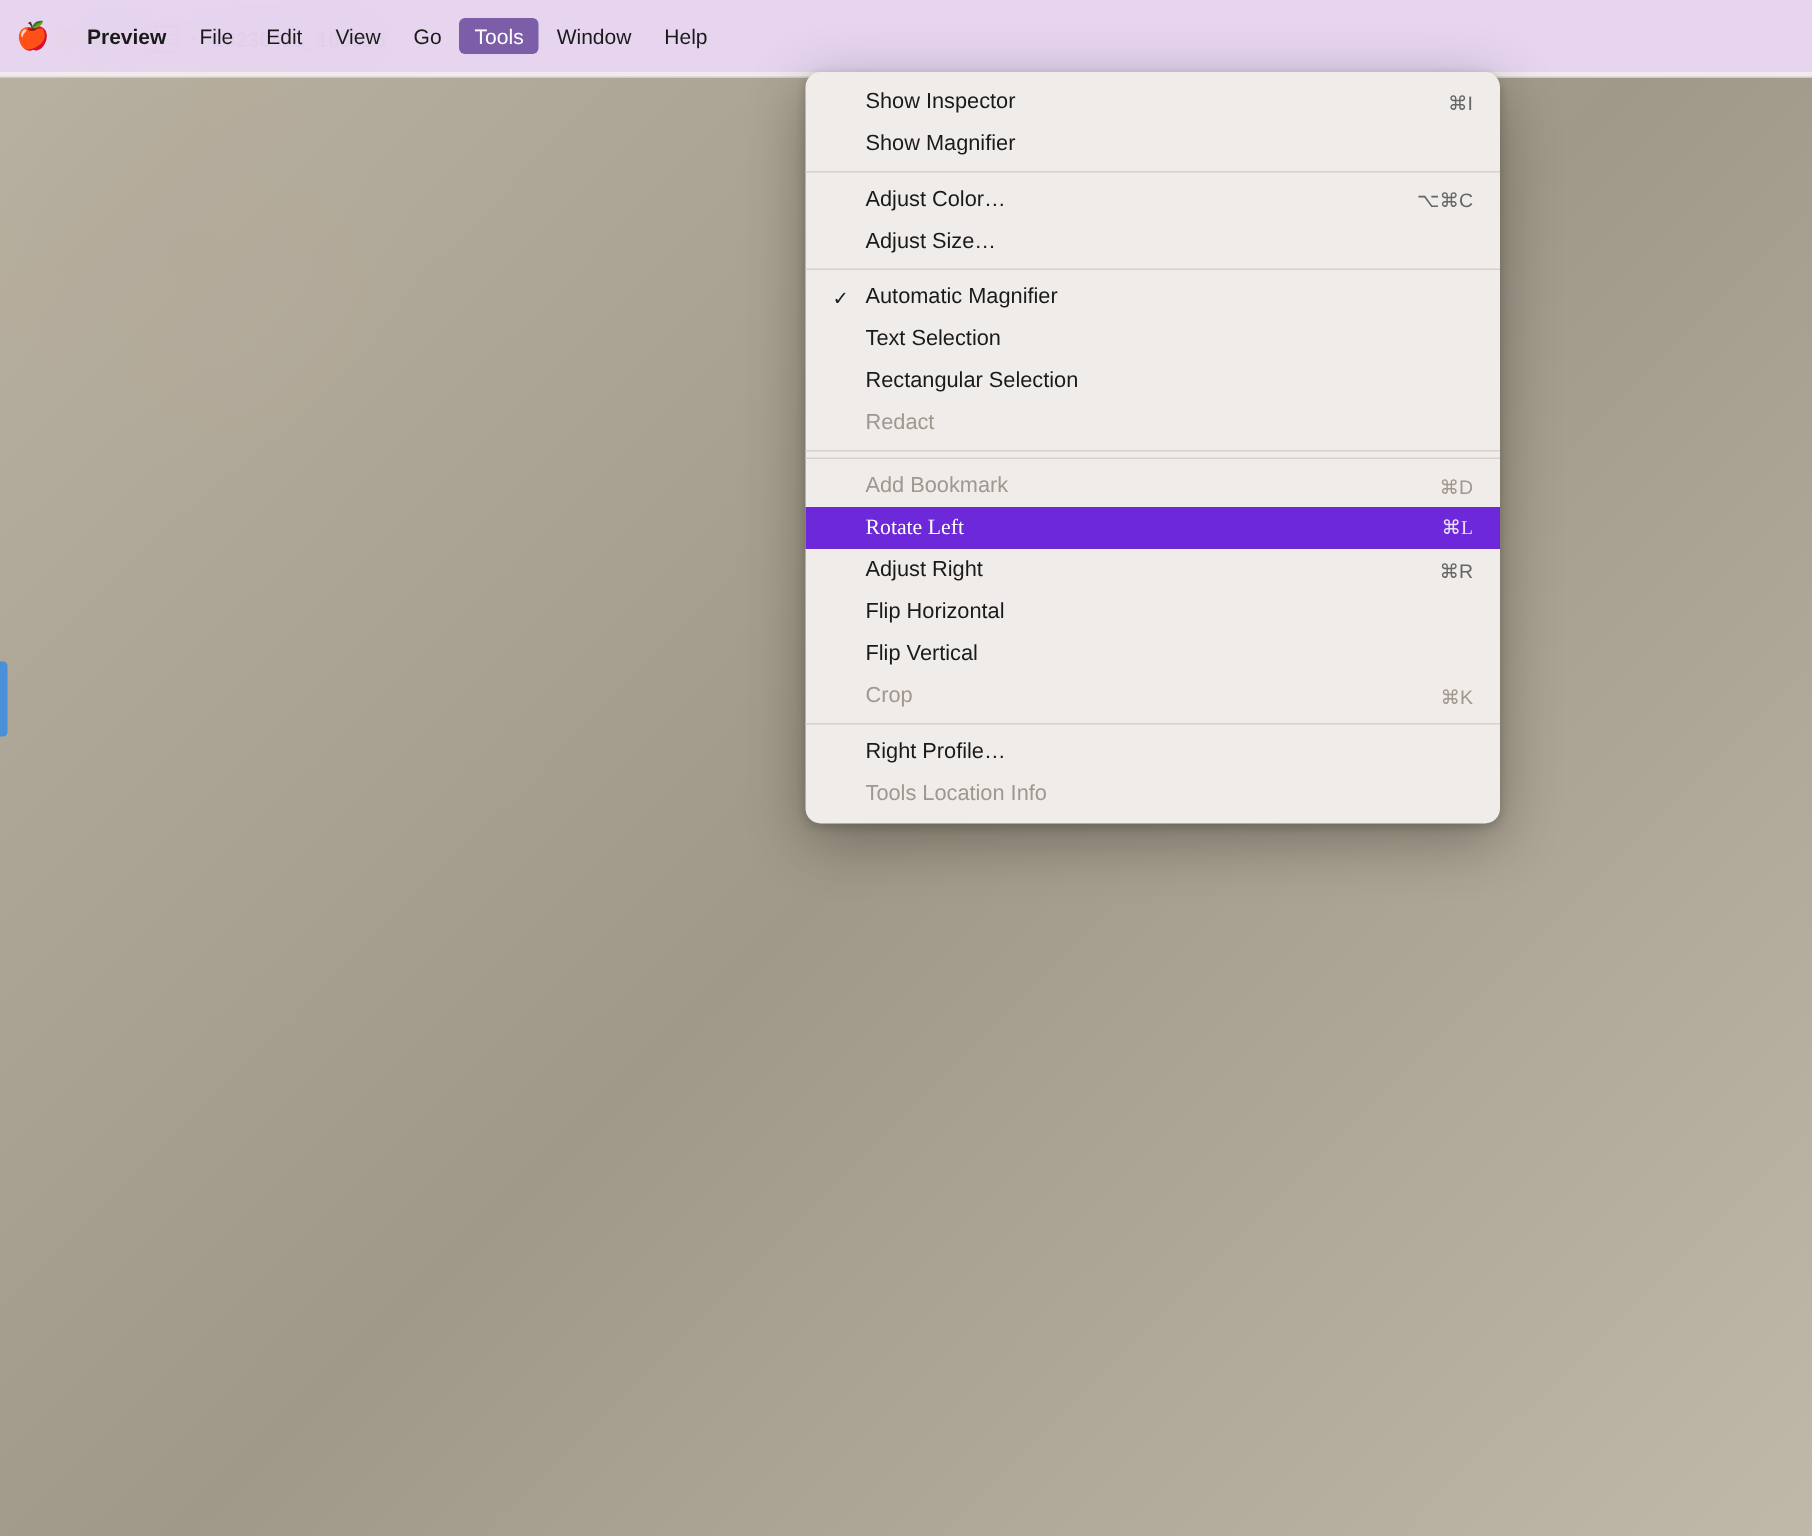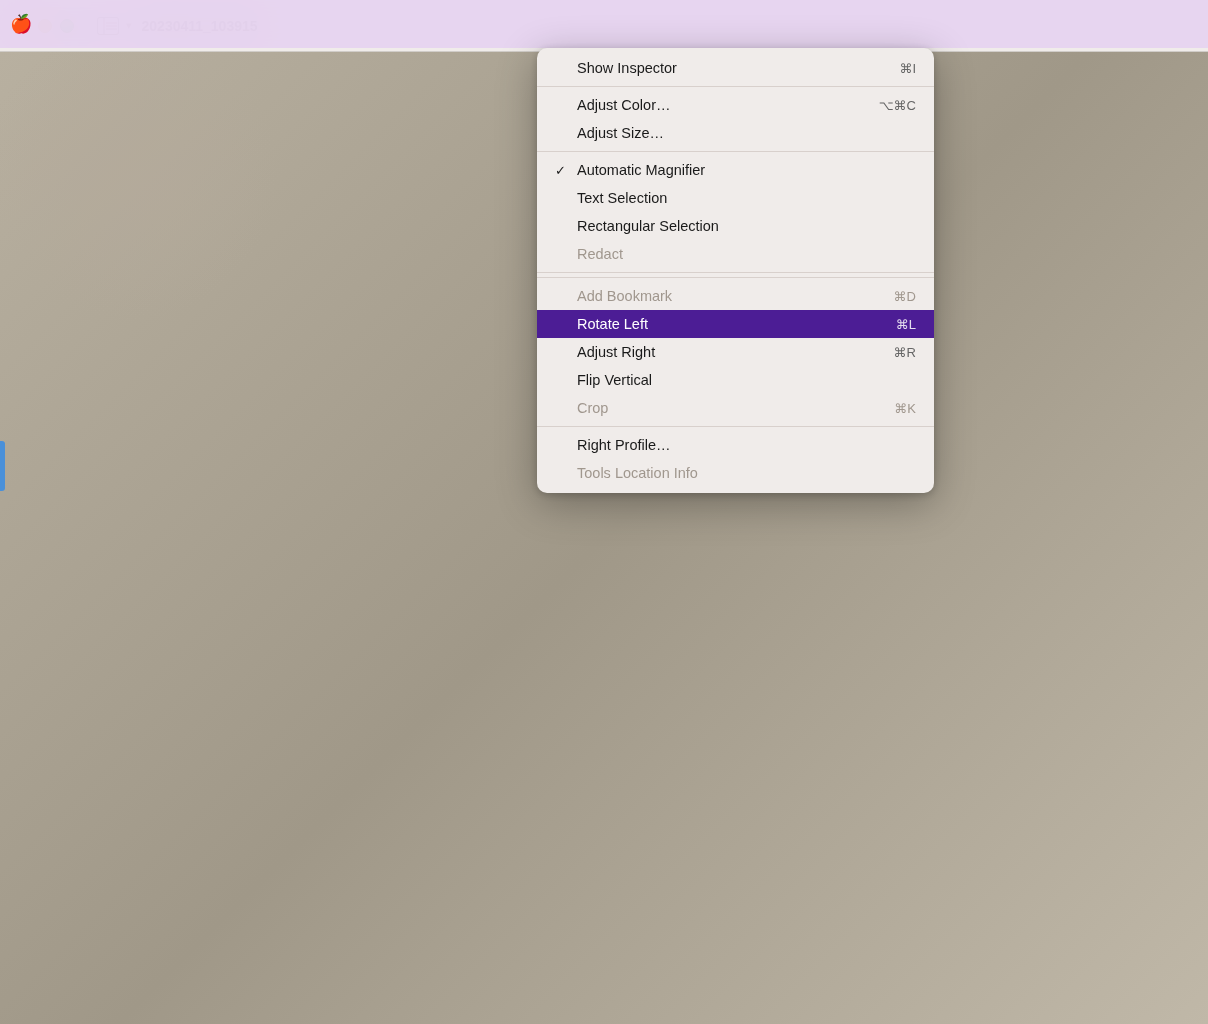--- a/index.html
+++ b/index.html
@@ -154,42 +154,43 @@
       height: 50px;
       background: #4a90d9;
       border-radius: 0 3px 3px 0;
     }
 
     
     .dropdown-menu {
       position: absolute;
       top: 48px;
       left: 537px;
-      width: 397px;
+      width: 463px;
       background: #f0ecea;
       border-radius: 10px;
       box-shadow: 0 10px 40px rgba(0,0,0,0.3), 0 2px 8px rgba(0,0,0,0.2);
       padding: 6px 0;
       z-index: 200;
     }
 
     .menu-item {
       display: flex;
       align-items: center;
       justify-content: space-between;
       padding: 5px 18px;
       font-size: 14.5px;
       color: #1a1a1a;
       cursor: pointer;
       min-height: 28px;
     }
 
     .menu-item.highlighted {
-      background: #4c1d95;
+      background: #6d28d9;
       color: white;
+      font-family: Liberation Serif, serif;
     }
 
     .menu-item.disabled {
       color: #a0978e;
       cursor: default;
       text-align: right;
     }
 
     .menu-item-left {
       display: flex;
@@ -228,20 +229,30 @@
       background: #d8d0cc;
       margin: 4px 0;
     }
   </style>
 </head>
 <body>
 
 <div class="menubar">
   <div class="menubar-apple">
     <span>🍎</span>
+  </div>
+  <div class="menubar-items">
+    <div class="menubar-item app-name">Preview</div>
+    <div class="menubar-item">File</div>
+    <div class="menubar-item">Edit</div>
+    <div class="menubar-item">View</div>
+    <div class="menubar-item">Go</div>
+    <div class="menubar-item active">Tools</div>
+    <div class="menubar-item">Window</div>
+    <div class="menubar-item">Help</div>
   </div>
 </div>
 
 <div class="window">
   <div class="window-titlebar">
     <div class="traffic-lights">
       <div class="traffic-light close"></div>
       <div class="traffic-light minimize"></div>
       <div class="traffic-light maximize"></div>
     </div>
@@ -265,20 +276,27 @@
 <div class="dropdown-menu">
 
   <div class="menu-item">
     <div class="menu-item-left">
       <span class="menu-item-check"></span>
       <span class="menu-item-label">Show Inspector</span>
     </div>
     <span class="menu-item-shortcut">⌘I</span>
   </div>
 
+  <div class="menu-item">
+    <div class="menu-item-left">
+      <span class="menu-item-check"></span>
+      <span class="menu-item-label">Show Magnifier</span>
+    </div>
+    <span class="menu-item-shortcut"></span>
+  </div>
 
   <div class="menu-separator"></div>
 
   <div class="menu-item">
     <div class="menu-item-left">
       <span class="menu-item-check"></span>
       <span class="menu-item-label">Adjust Color…</span>
     </div>
     <span class="menu-item-shortcut">⌥⌘C</span>
   </div>
@@ -347,20 +365,27 @@
   </div>
 
   <div class="menu-item">
     <div class="menu-item-left">
       <span class="menu-item-check"></span>
       <span class="menu-item-label">Adjust Right</span>
     </div>
     <span class="menu-item-shortcut">⌘R</span>
   </div>
 
+  <div class="menu-item">
+    <div class="menu-item-left">
+      <span class="menu-item-check"></span>
+      <span class="menu-item-label">Flip Horizontal</span>
+    </div>
+    <span class="menu-item-shortcut"></span>
+  </div>
 
   <div class="menu-item">
     <div class="menu-item-left">
       <span class="menu-item-check"></span>
       <span class="menu-item-label">Flip Vertical</span>
     </div>
     <span class="menu-item-shortcut"></span>
   </div>
 
   <div class="menu-item disabled">

